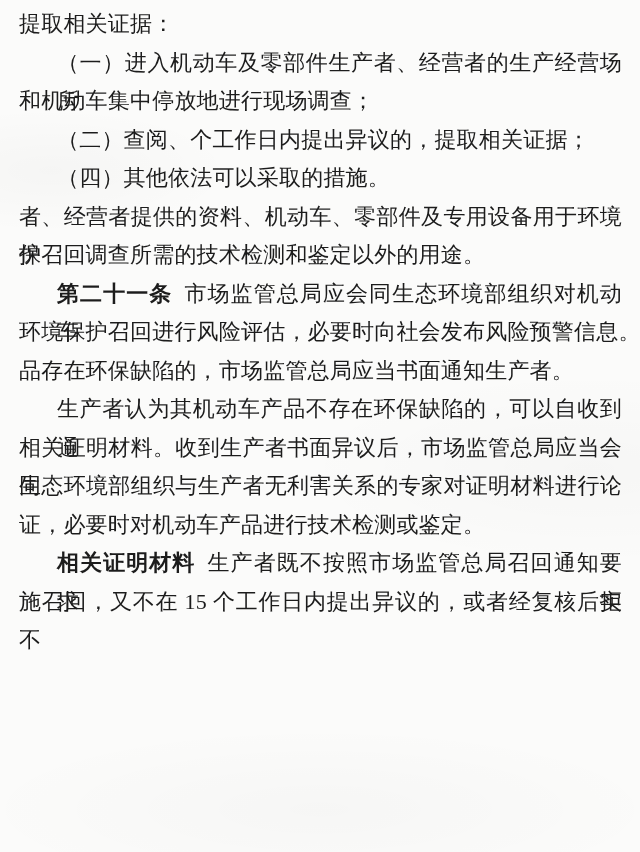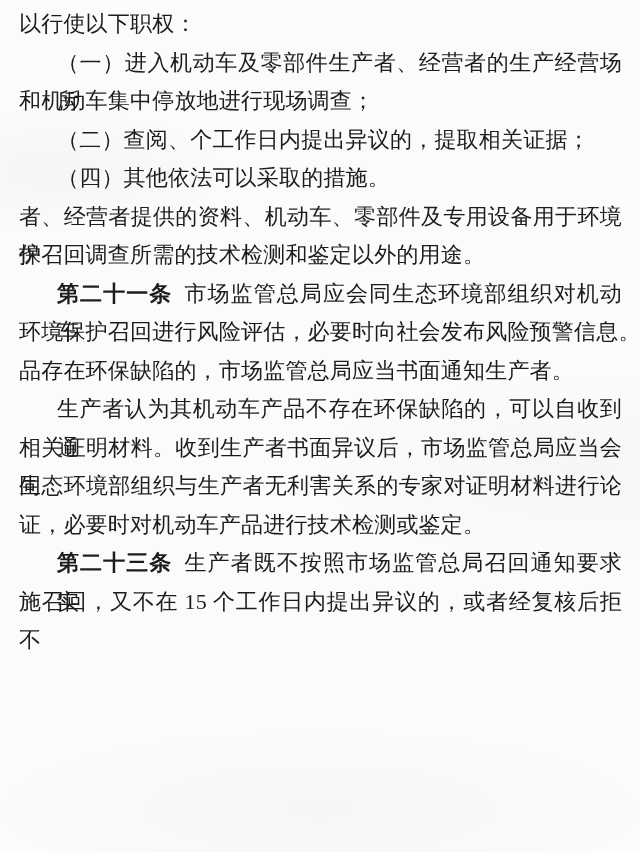--- a/index.html
+++ b/index.html
@@ -44,21 +44,21 @@
     margin-right: 0.55em;
   }
   .art:empty { display: none; margin: 0; }
 </style>
 </head>
 <body>
 
 <div class="page">
 
 
-  <div class="line"><span>以行使以下职权：</span></div>
+  <div class="line"><span>提取相关证据：</span></div>
 
   <div class="line indent fill"><span>（一）进入机动车及零部件生产者、经营者的生产经营场所</span></div>
 
   <div class="line"><span>和机动车集中停放地进行现场调查；</span></div>
 
   <div class="line indent"><span>（二）查阅、个工作日内提出异议的，提取相关证据；</span></div>
 
 
   <div class="line indent"><span>（四）其他依法可以采取的措施。</span></div>
 
@@ -77,17 +77,17 @@
 
   <div class="line indent fill"><span>生产者认为其机动车产品不存在环保缺陷的，可以自收到通</span></div>
 
 
   <div class="line fill"><span>相关证明材料。收到生产者书面异议后，市场监管总局应当会同</span></div>
 
   <div class="line fill"><span>生态环境部组织与生产者无利害关系的专家对证明材料进行论</span></div>
 
   <div class="line"><span>证，必要时对机动车产品进行技术检测或鉴定。</span></div>
 
-  <div class="line indent fill"><span class="art">第二十三条</span><span>生产者既不按照市场监管总局召回通知要求实</span></div>
+  <div class="line indent fill"><span class="art">相关证明材料</span><span>生产者既不按照市场监管总局召回通知要求实</span></div>
 
   <div class="line fill"><span>施召回，又不在 15 个工作日内提出异议的，或者经复核后拒不</span></div>
 
 </div>
 
 </body></html>

